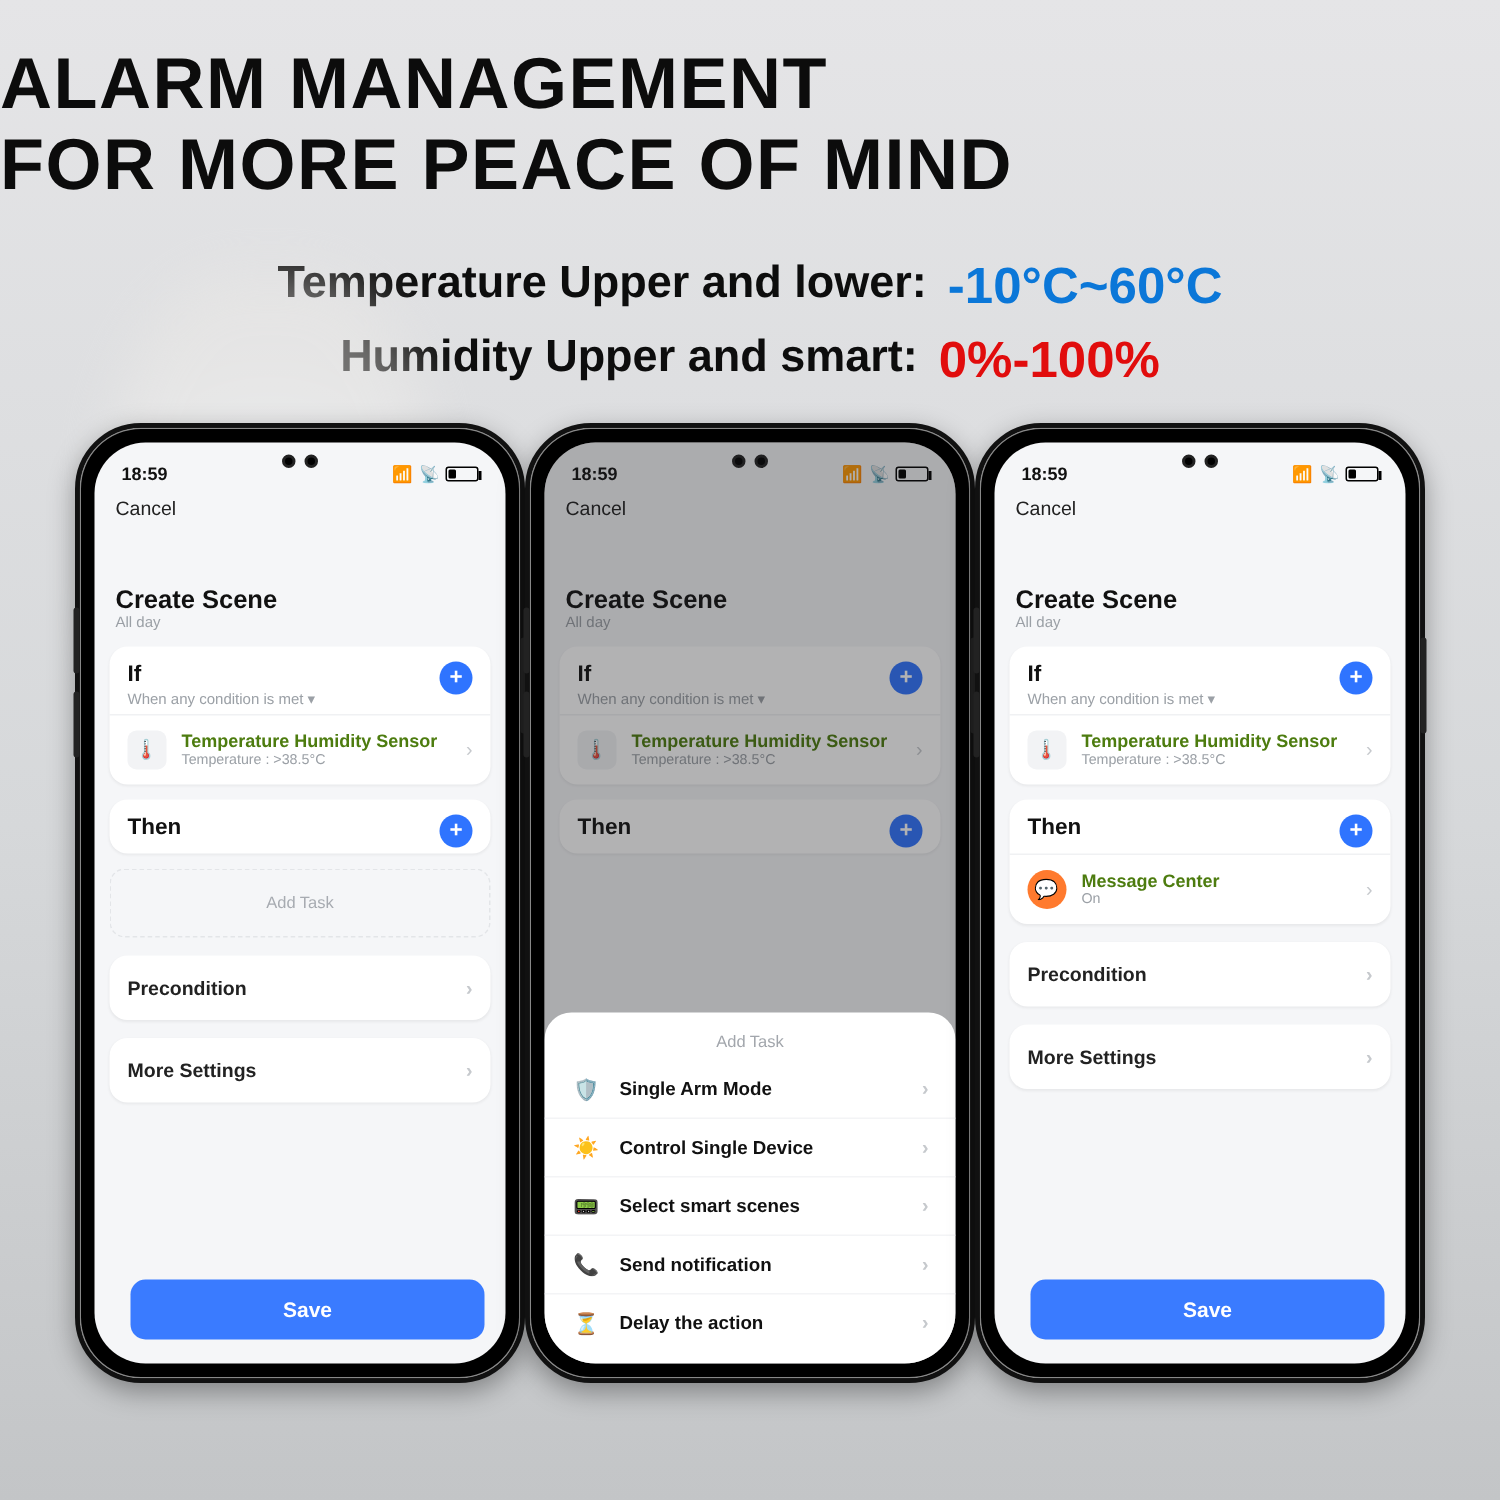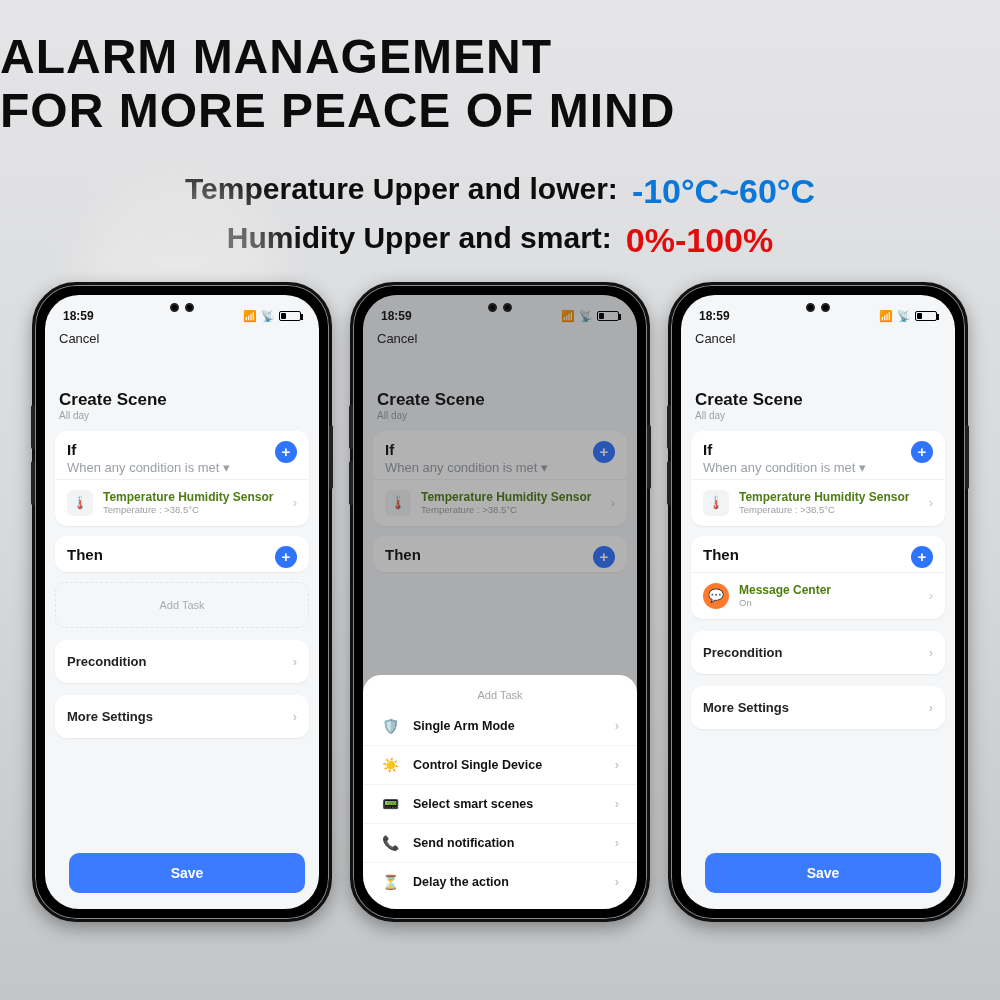--- a/index.html
+++ b/index.html
@@ -29,21 +29,21 @@
   .spec-block { margin-top: 34px; }
   .spec-row {
     display:flex; justify-content:center; align-items:flex-start;
     font-size: 30px; font-weight: 700; color:#0d0d0d; margin: 10px 0;
   }
   .spec-label { margin-right: 14px; }
   .spec-val-blue { color: #0b77d8; font-weight: 800; font-size: 34px;}
   .spec-val-red  { color: #e10d0d; font-weight: 800; font-size: 34px;}
   .phones {
     display:flex; justify-content:center; align-items:flex-end;
-    gap: 18px; margin-top: 22px; position:relative;
+    margin-top: 22px; position:relative;
   }
 
   
   .phone {
     width: 300px; height: 640px;
     background:#000; border:3px solid #111; border-radius: 44px;
     padding: 10px 10px 10px 10px;
     box-shadow: inset 0 0 0 1px #888, 0 6px 18px rgba(0,0,0,.35);
     position: relative;
   }
@@ -75,21 +75,21 @@
 
   .card {
     background:#fff; border-radius:12px; margin: 10px 10px 0 10px;
     box-shadow: 0 1px 2px rgba(0,0,0,.06);
   }
   .card-head {
     display:flex; justify-content:space-between; align-items:flex-start;
     padding: 10px 12px 4px 12px;
   }
   .card-head .ttl { font-size:15px; font-weight:800; }
-  .card-head .sub { color:#9ba0a6; font-size:13px; margin-top:2px;}
+  .card-head .sub { color:#9ba0a6; font-size:10px; margin-top:2px;}
   .plus-btn {
     width:22px; height:22px; border-radius:50%; background:#2f74ff; color:#fff;
     display:flex; align-items:center; justify-content:center; font-weight:900; font-size:15px;
   }
   .row-item {
     display:flex; align-items:center; padding: 10px 12px; gap:10px;
     border-top:1px solid #f0f1f3;
   }
   .row-item .ic {
     width:26px; height:26px; border-radius:6px; background:#f2f3f5;

